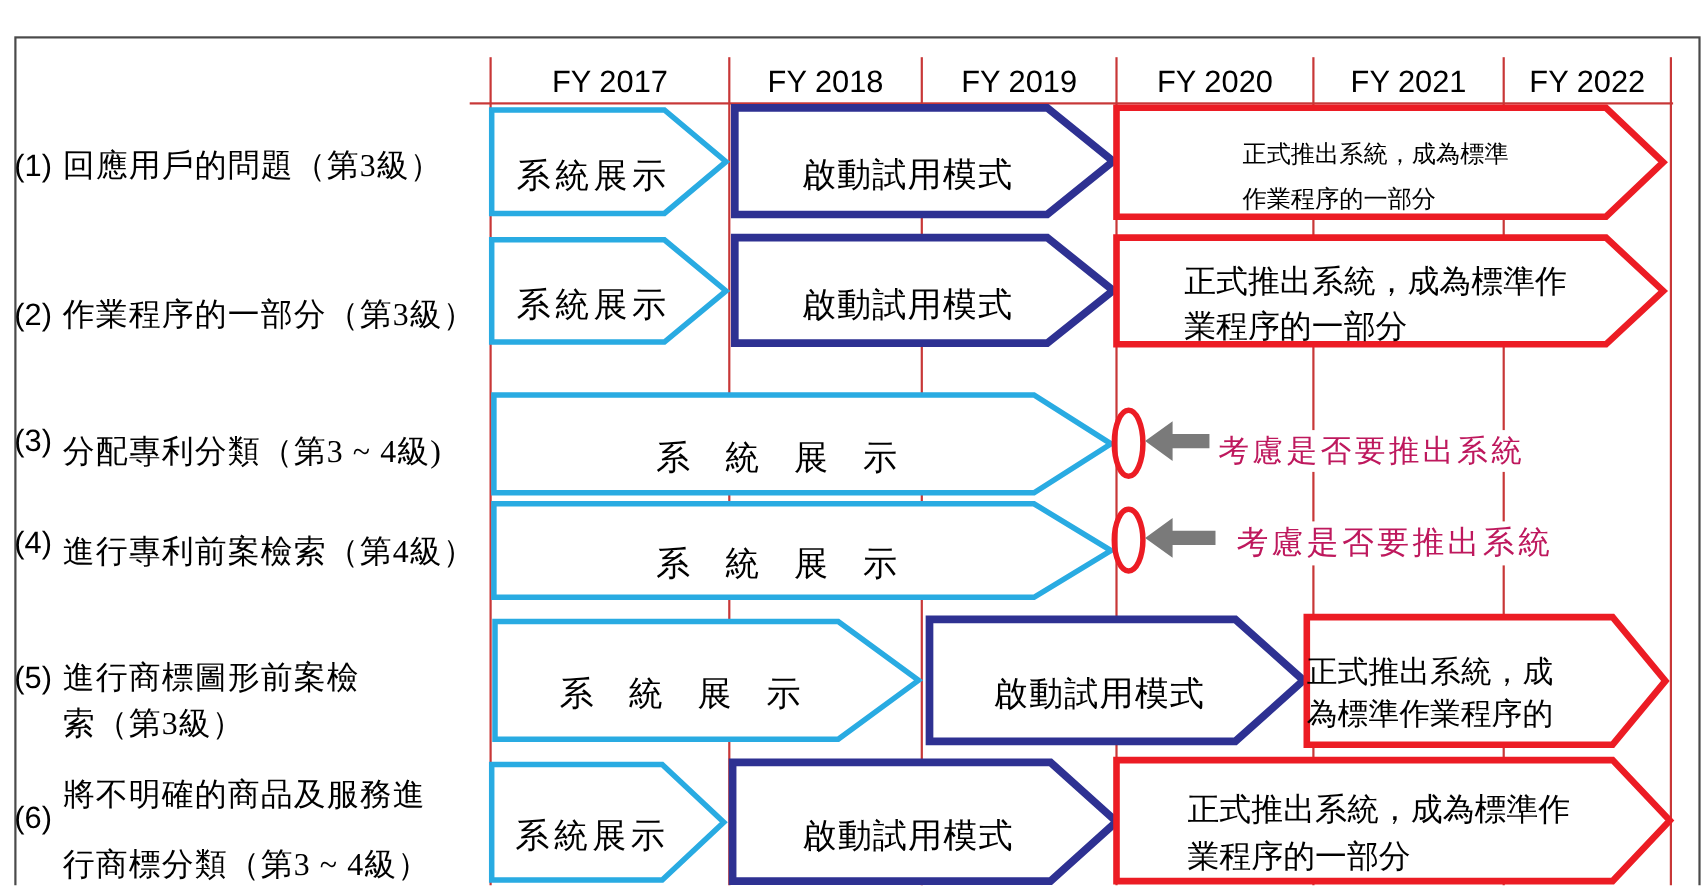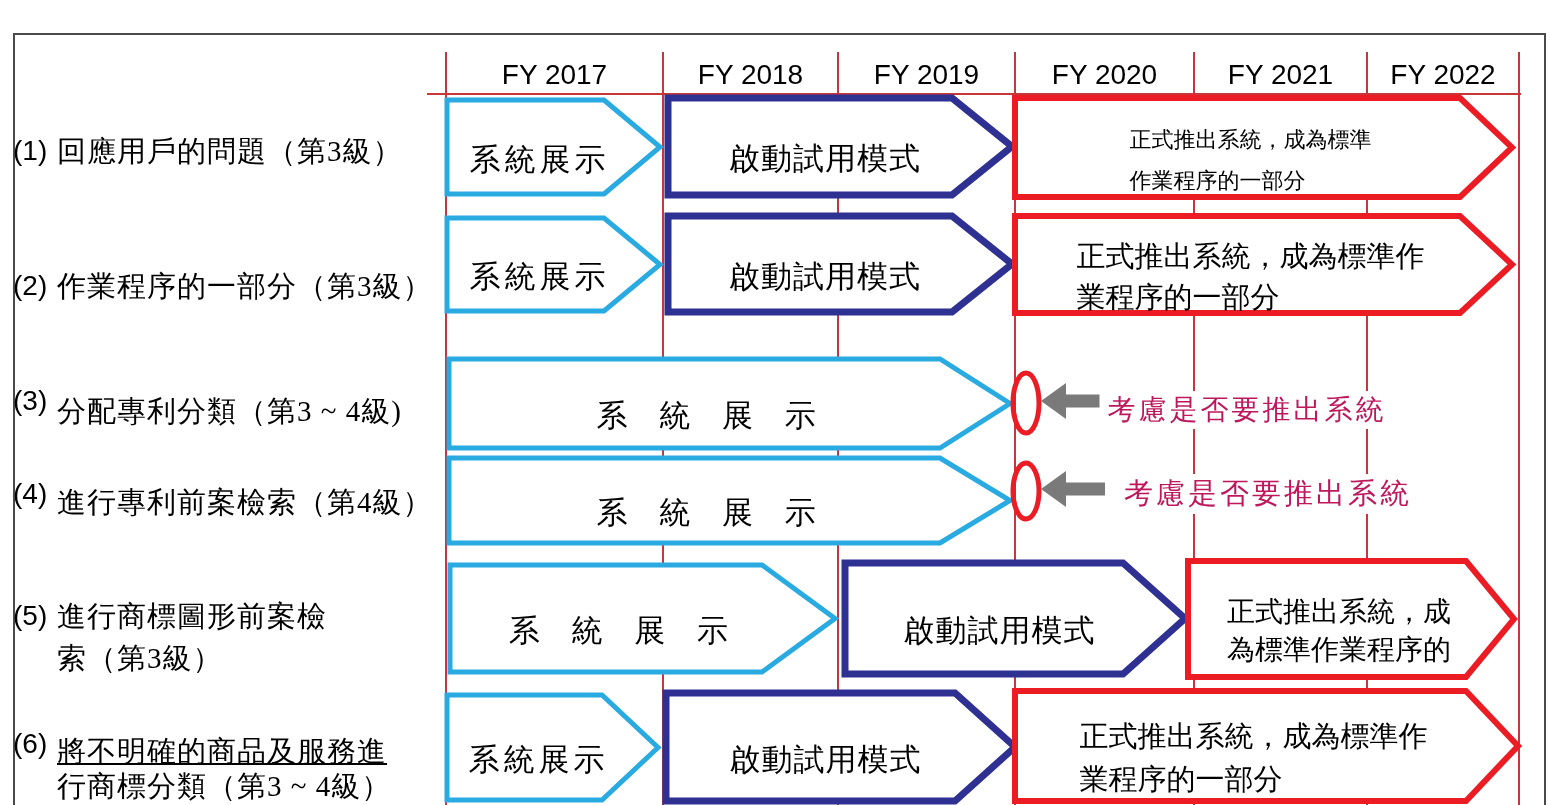--- a/index.html
+++ b/index.html
@@ -142,28 +142,28 @@
         <polygon points="7,7 285,7 347,62.5 285,118 7,118" fill="#fff" stroke="#2E3192" stroke-width="7" stroke-linejoin="miter"></polygon>
       </svg>
       <div class="abs" style="left: 845px; top: 551px; width: 309px; height: 111px; display: flex; align-items: center; justify-content: center;">
         <div class="serif atext" style="font-size: 31px; letter-spacing: 1px; line-height: 39px;">
           <div>啟動試用模式</div>
         </div>
       </div>
       <svg width="338" height="128" style="position: absolute; left: 1182px; top: 543px; overflow: visible;">
         <polygon points="6,6 284,6 332,64 284,122 6,122" fill="#fff" stroke="#EC1C24" stroke-width="6" stroke-linejoin="miter"></polygon>
       </svg>
-      <div class="abs" style="left: 1188px; top: 549px; width: 302px; height: 116px; display: flex; align-items: center; justify-content: center;">
+      <div class="abs" style="left: 1188px; top: 549px; width: 302px; height: 116px; display: flex; align-items: center; justify-content: flex-start;">
         <div class="serif atext" style="font-size: 28px; letter-spacing: 0px; line-height: 38px;">
           <div>正式推出系統，成</div>
           <div>為標準作業程序的</div>
         </div>
       </div>
       <div class="abs sans rownum" style="left: 13px; top: 700px; width: 46px; height: 40px; line-height: 40px;">(6)</div>
-      <div class="abs serif rowlabel" style="left: 57px; top: 706px; height: 42px; line-height: 42px; text-decoration: underline;">將不明確的商品及服務進</div>
+      <div class="abs serif rowlabel" style="left: 57px; top: 678px; height: 42px; line-height: 42px;">將不明確的商品及服務進</div>
       <div class="abs serif rowlabel" style="left: 57px; top: 741px; height: 42px; line-height: 42px;">行商標分類（第3 ~ 4級）</div>
       <svg width="221" height="115" style="position: absolute; left: 442px; top: 678px; overflow: visible;">
         <polygon points="5,5 160,5 216,57.5 160,110 5,110" fill="#fff" stroke="#29ABE2" stroke-width="5" stroke-linejoin="miter"></polygon>
       </svg>
       <div class="abs" style="left: 447px; top: 683px; width: 183px; height: 105px; display: flex; align-items: center; justify-content: center;">
         <div class="serif atext" style="font-size: 31px; letter-spacing: 4px; line-height: 39px;">
           <div>系統展示</div>
         </div>
       </div>
       <svg width="363" height="122" style="position: absolute; left: 659px; top: 674px; overflow: visible;">

